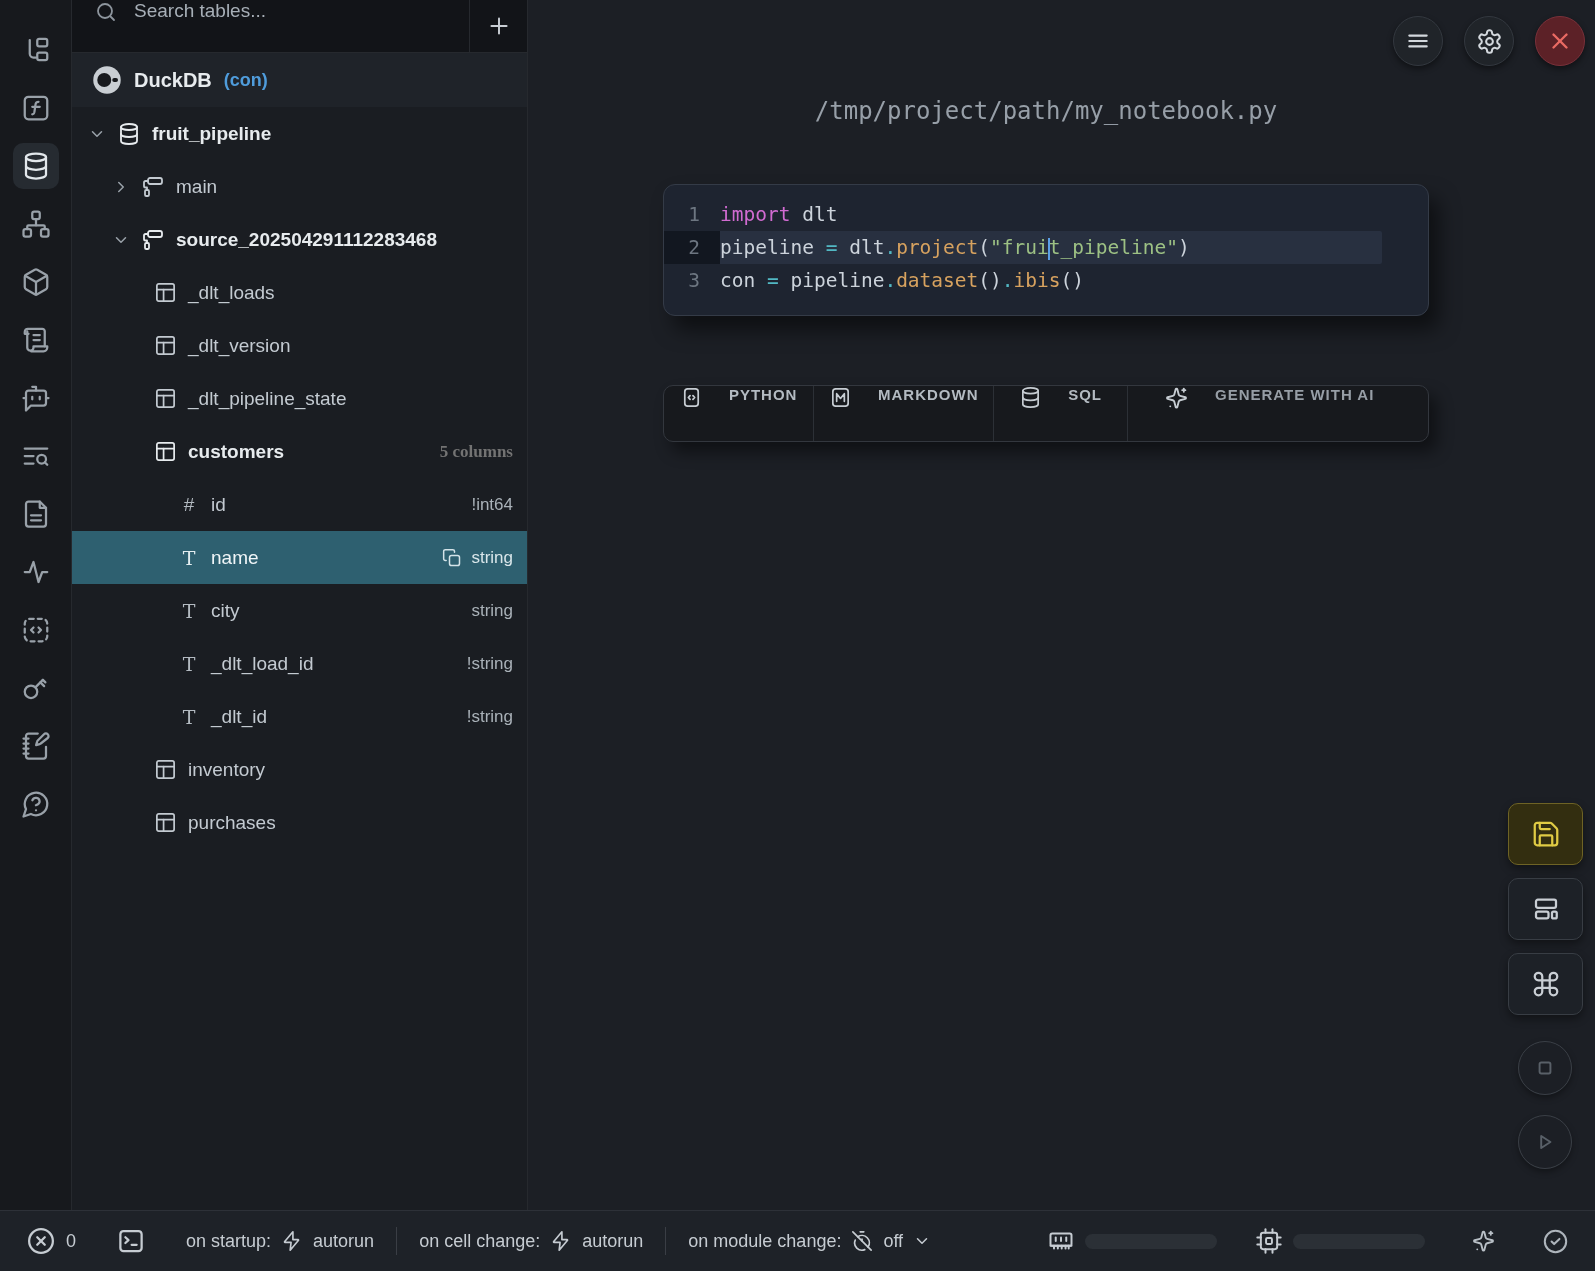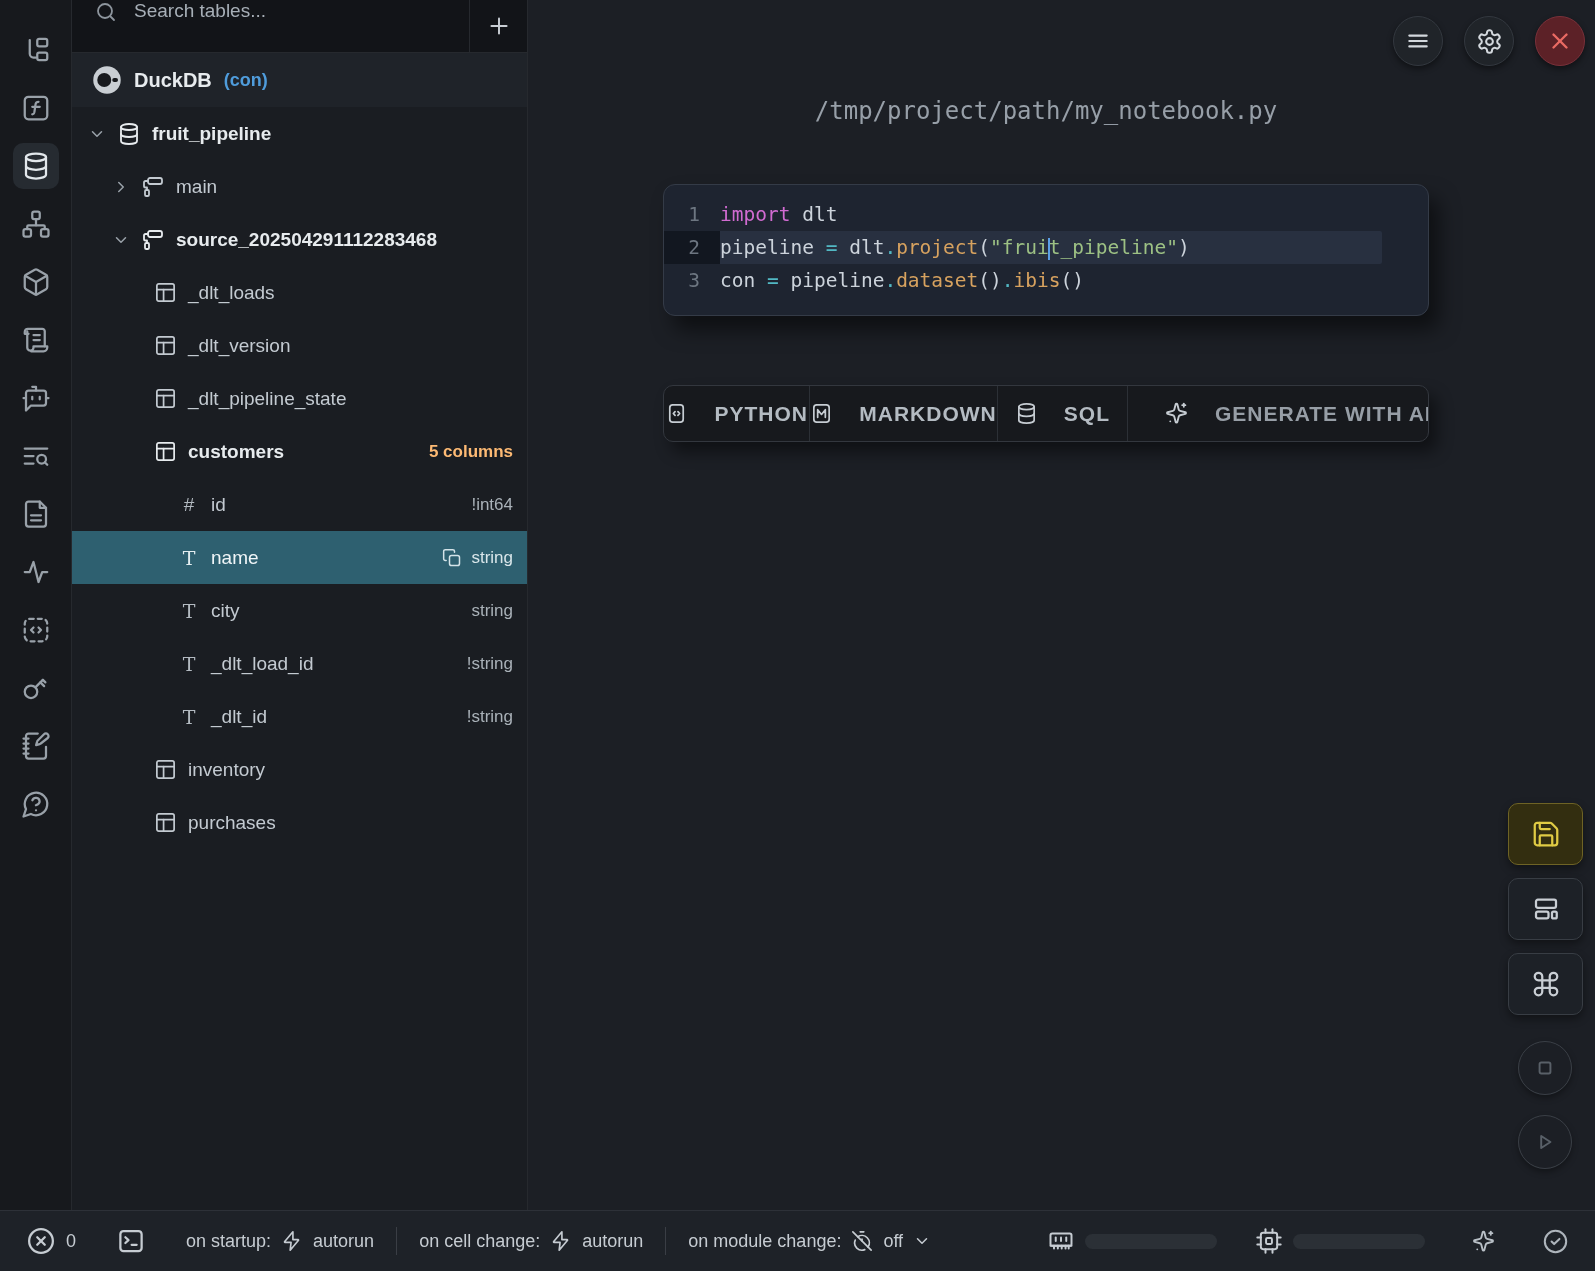--- a/index.html
+++ b/index.html
@@ -34,21 +34,21 @@
   .conn-name { font-size:20px; font-weight:bold; color:#e7ebee; }
   .conn-var { font-size:18px; font-weight:bold; color:#4f9cdb; }
 
   .tree { }
   .trow { height:53px; display:flex; align-items:center; gap:11px; padding-right:14px;
     color:#c3cad1; font-size:19px; cursor:pointer; }
   .trow .lbl { white-space:nowrap; }
   .trow.bold .lbl { font-weight:bold; color:#e7ebee; }
   .trow.bold { color:#e2e6ea; }
   .trow .meta { margin-left:auto; font-size:17px; color:#a9b1b8; display:flex; align-items:center; gap:9px; }
-  .trow.bold .meta { font-weight:bold; color:#fdba74; }
+  .trow.bold .meta { font-weight:bold; color:#737373;font-family:Liberation Serif, serif; }
   .lvl0 { padding-left:16px; } .lvl1 { padding-left:40px; }
   .lvl2 { padding-left:82px; } .lvl3 { padding-left:106px; }
   .trow.selected { background:#2e6070; color:#eef4f7; }
   .trow.selected .lbl { color:#f0f6f8; }
   .trow.selected .meta { color:#d9e6ea; }
   .chev { color:#9aa2aa; flex:none; }
   .ticon { flex:none; }
   .colglyph { width:22px; text-align:center; font-size:19px; color:#b3bac1; flex:none; }
   .colglyph.serif { font-family:"DejaVu Serif", serif; }
   .trow.selected .colglyph { color:#e2edf0; }
@@ -74,22 +74,22 @@
   .cline.active { background:#283040; margin-right:46px; border-radius:2px; }
   .cline.active .gut { background:#121720; }
   .t-kw { color:#d16bd1; } .t-op { color:#52b8c4; } .t-fn { color:#d7a25f; }
   .t-str { color:#9dc184; }
   .cursor { display:inline-block; width:2px; height:22px; background:#5a9fe8;
     vertical-align:middle; margin:0 -1px; }
 
   .btnrow { position:absolute; left:135px; top:385px; width:766px; height:57px;
     border:1px solid #33373e; border-radius:10px; background:#17191d;
     box-shadow:8px 10px 16px rgba(0,0,0,.45); display:flex; overflow:hidden; }
-  .cellbtn { display:flex; align-items:center; justify-content:center; gap:26px;
-    border-right:1px solid #2c3036; color:#b4bbc2; font-size:21px; font-weight:bold;
+  .cellbtn { display:flex; align-items:flex-start; justify-content:center; gap:26px;
+    border-right:1px solid #2c3036; color:#b4bbc2; font-size:15px; font-weight:bold;
     letter-spacing:1px; cursor:pointer; white-space:nowrap; }
   .cellbtn .bicon { color:#c6ccd2; display:flex; }
   .cellbtn.b1 { width:182px; } .cellbtn.b2 { width:218px; } .cellbtn.b3 { width:162px; }
   .cellbtn.b4 { min-width:300px; border-right:none; color:#979ea6; justify-content:flex-start; padding-left:36px; }
 
   .fab { position:absolute; right:12px; width:75px; height:62px; border-radius:10px;
     display:flex; align-items:center; justify-content:center; cursor:pointer;
     box-shadow:0 4px 8px rgba(0,0,0,.4); }
   .fab.save { top:803px; background:#332e10; border:1px solid #6e6325; color:#e0cb44; }
   .fab.grid { top:878px; background:#1d2127; border:1px solid #383d44; color:#c9ced4; }

